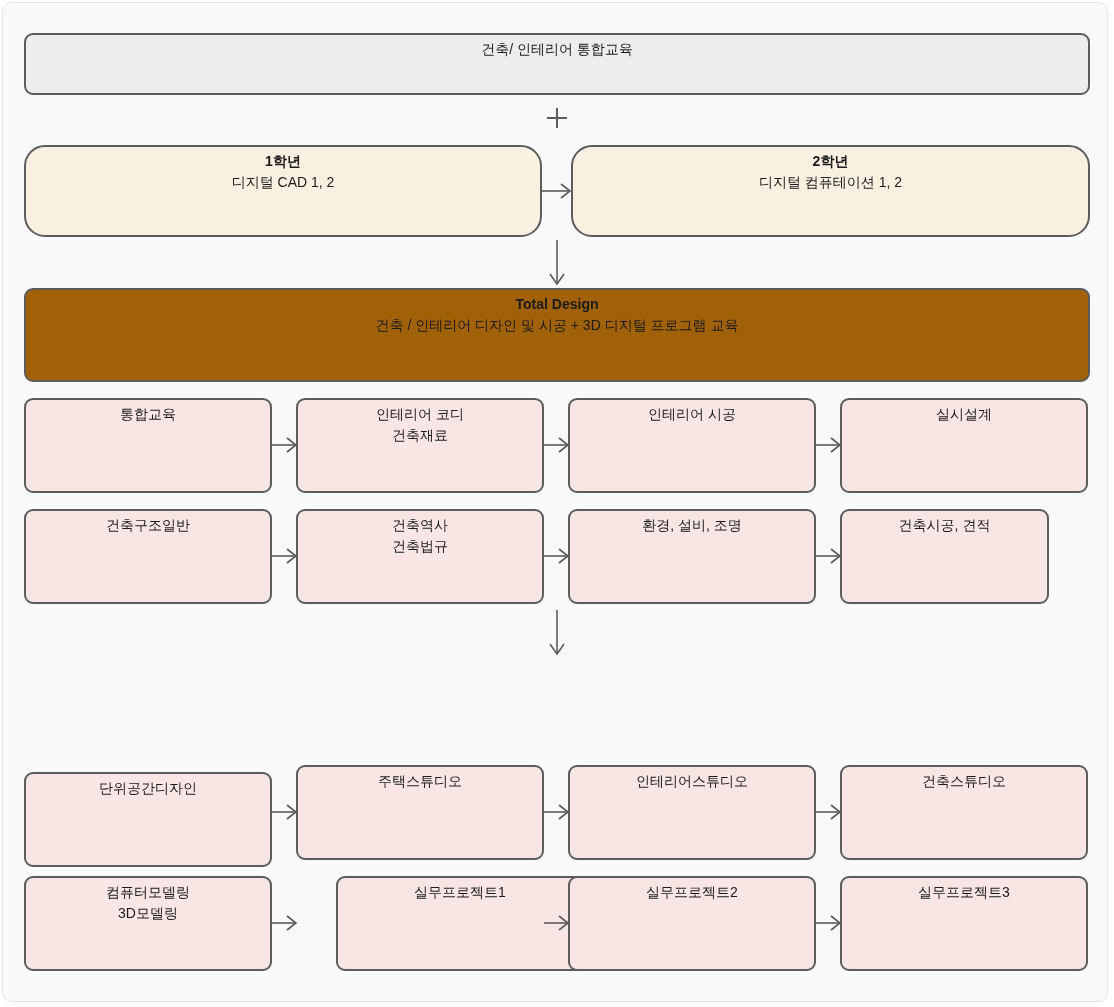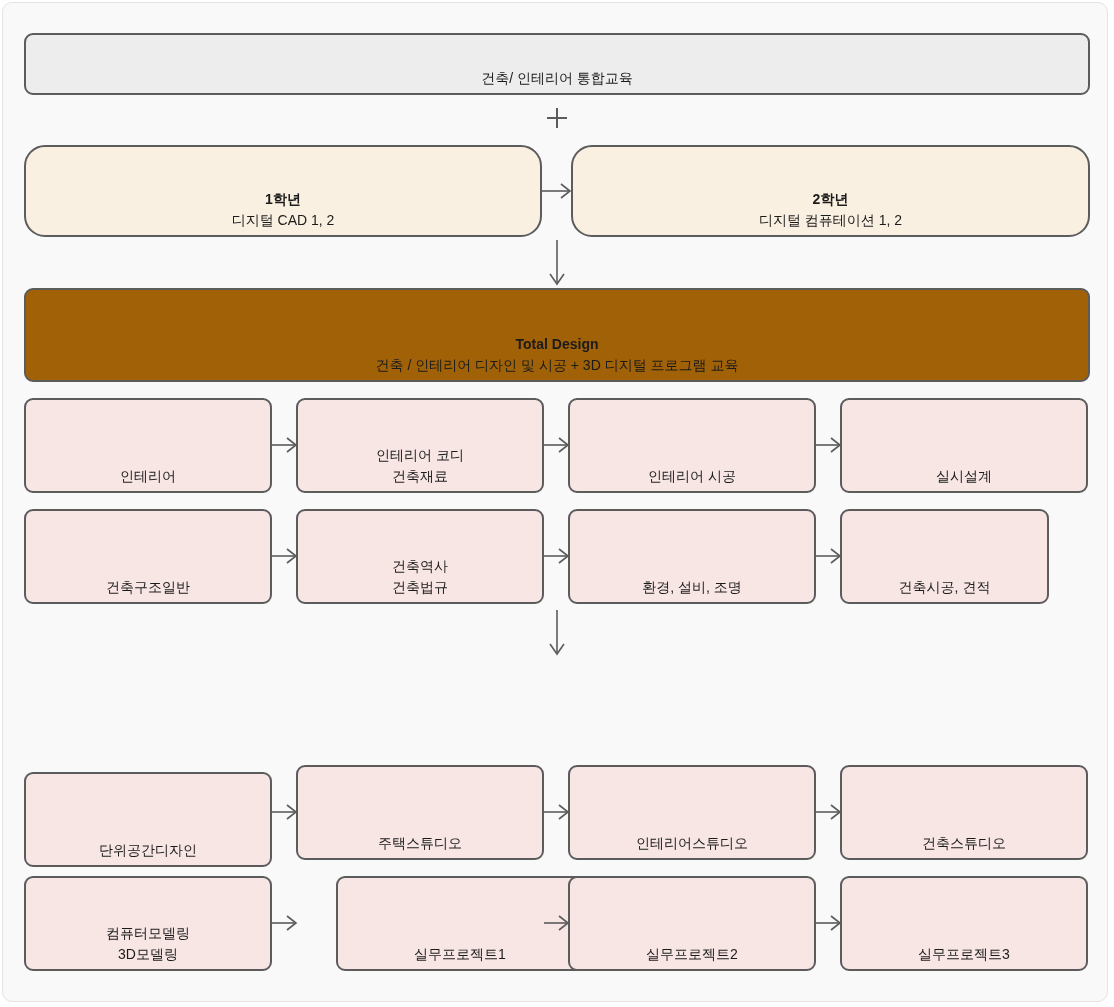--- a/index.html
+++ b/index.html
@@ -35,21 +35,21 @@
 
   
   .node {
     position: absolute;
     box-sizing: border-box;
     border: 2px solid #5c5c5c;
     border-radius: 9px;
     display: flex;
     flex-direction: column;
     align-items: center;
-    justify-content: flex-end;
+    justify-content: flex-start;
     text-align: center;
     color: #1b1b1b;
     font-size: 14px;
     line-height: 1.5;
     padding: 4px 8px;
   }
   .node .line { display: block; white-space: nowrap; }
   .node .line.bold { font-weight: bold; }
 
   .fill-gray  { background: #ededed; }
@@ -118,21 +118,21 @@
     <line x1="15" y1="0" x2="15" y2="43"></line>
     <polyline points="8,34 15,44 22,34"></polyline>
   </svg>
 
   <div class="node fill-blue" style="left:24px; top:288px; width:1066px; height:94px;">
     <span class="line bold">Total Design</span>
     <span class="line">건축 / 인테리어 디자인 및 시공 + 3D 디지털 프로그램 교육</span>
   </div>
 
   <div class="node fill-pink" style="left:24px; top:398px; width:248px; height:95px;">
-    <span class="line">인테리어</span>
+    <span class="line">통합교육</span>
   </div>
   <svg class="conn" style="left:272px; top:425px; width:26px; height:40px;" viewBox="0 0 26 40">
     <line x1="0" y1="20" x2="23" y2="20"></line>
     <polyline points="15,13 24,20 15,27"></polyline>
   </svg>
 
   <div class="node fill-pink" style="left:296px; top:398px; width:248px; height:95px;">
     <span class="line">인테리어 코디</span>
     <span class="line">건축재료</span>
   </div>

